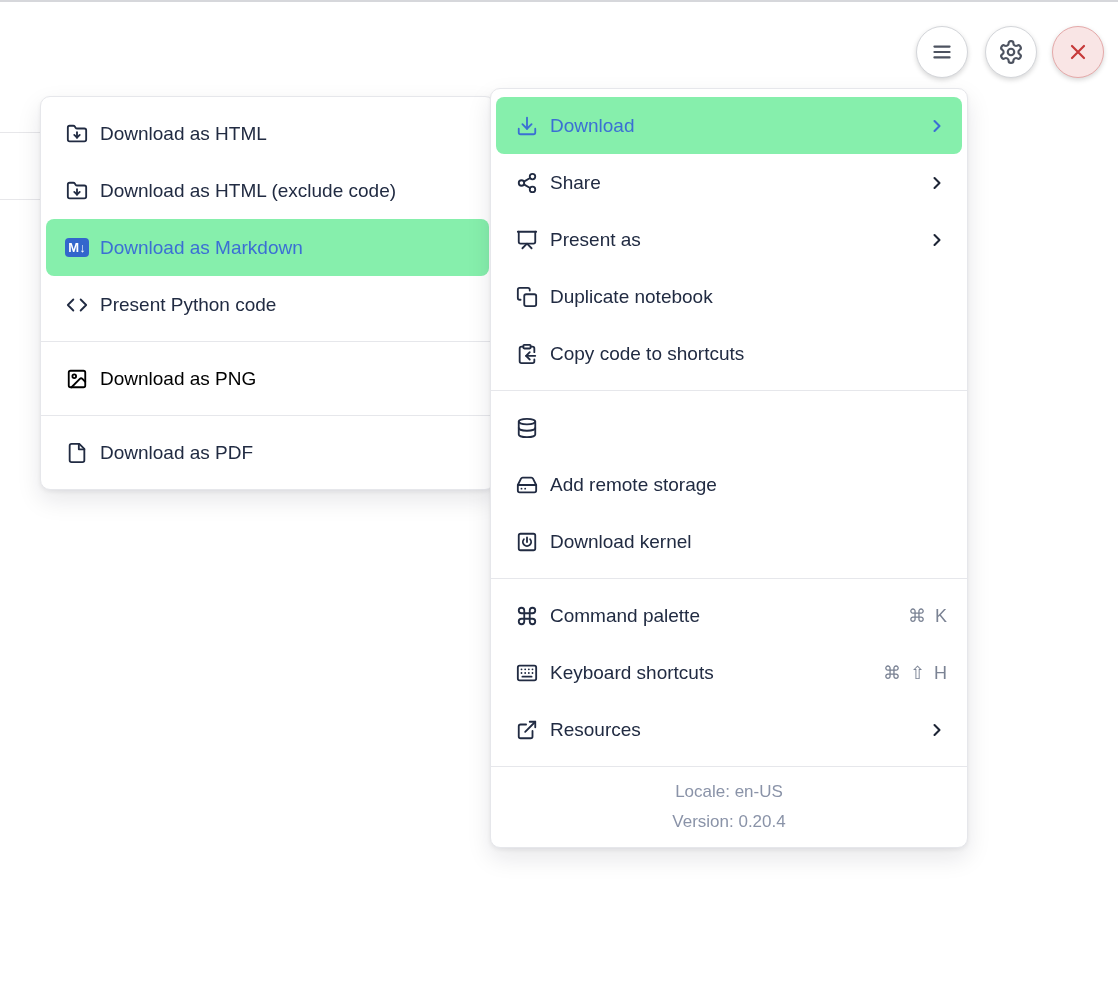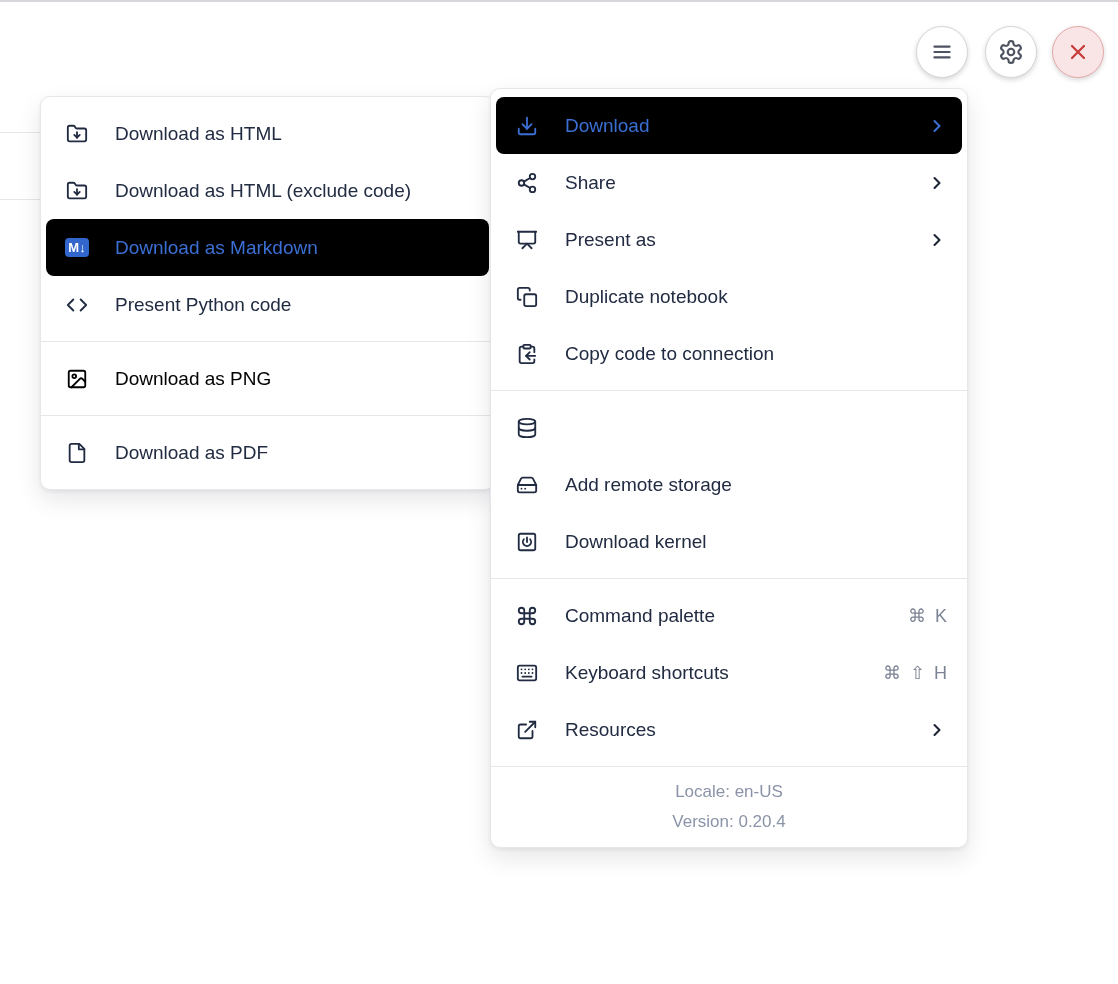--- a/index.html
+++ b/index.html
@@ -31,26 +31,26 @@
     box-shadow: 0 2px 4px rgba(16,24,40,0.06), 0 10px 24px rgba(16,24,40,0.10);
   }
   #download-submenu { left: 40px; top: 96px; width: 455px; z-index: 5; }
   #main-menu { left: 490px; top: 88px; width: 478px; z-index: 10; }
 
   .menu-section { padding: 8px 0; }
   .menu-divider { height: 1px; background: #e6e7eb; }
 
   .menu-item {
     display: flex; align-items: center; height: 57px;
-    padding: 0 20px 0 24px; gap: 26px; font-size: 19px; color: #212b42; cursor: pointer;
+    padding: 0 20px 0 24px; gap: 11px; font-size: 19px; color: #212b42; cursor: pointer;
     white-space: nowrap;
   }
   .menu-item.highlighted {
     margin: 0 5px; padding: 0 15px 0 19px; border-radius: 8px;
-    background: #000000; color: #3b6fd4;
+    background: #86efac; color: #3b6fd4;
   }
   .menu-item.disabled { color: #000000; cursor: default; }
 
   .mi-icon { width: 24px; height: 24px; display: flex; align-items: center; justify-content: center; flex: 0 0 auto; }
   .mi-icon svg { width: 22px; height: 22px; }
   .md-badge {
     display: inline-flex; align-items: center; justify-content: center;
     width: 27px; height: 19px; border-radius: 4px; background: #3366cc;
     color: #ffffff; font-size: 13px; font-weight: bold; letter-spacing: 0;
   }
@@ -228,21 +228,21 @@
         <div class="menu-item">
           <span class="mi-icon">
             <svg viewBox="0 0 24 24" fill="none" stroke="currentColor" stroke-width="2" stroke-linecap="round" stroke-linejoin="round">
               <rect x="8" y="2" width="8" height="4" rx="1" ry="1"></rect>
               <path d="M8 4H6a2 2 0 0 0-2 2v14a2 2 0 0 0 2 2h12a2 2 0 0 0 2-2v-2"></path>
               <path d="M16 4h2a2 2 0 0 1 2 2v4"></path>
               <path d="M21 14H11"></path>
               <path d="m15 10-4 4 4 4"></path>
             </svg>
           </span>
-          <span class="mi-label">Copy code to connection</span>
+          <span class="mi-label">Copy code to shortcuts</span>
         </div>
       </div>
       <div class="menu-divider"></div>
       <div class="menu-section">
         <div class="menu-item">
           <span class="mi-icon">
             <svg viewBox="0 0 24 24" fill="none" stroke="currentColor" stroke-width="2" stroke-linecap="round" stroke-linejoin="round">
               <ellipse cx="12" cy="5" rx="9" ry="3"></ellipse>
               <path d="M3 5V19A9 3 0 0 0 21 19V5"></path>
               <path d="M3 12A9 3 0 0 0 21 12"></path>

